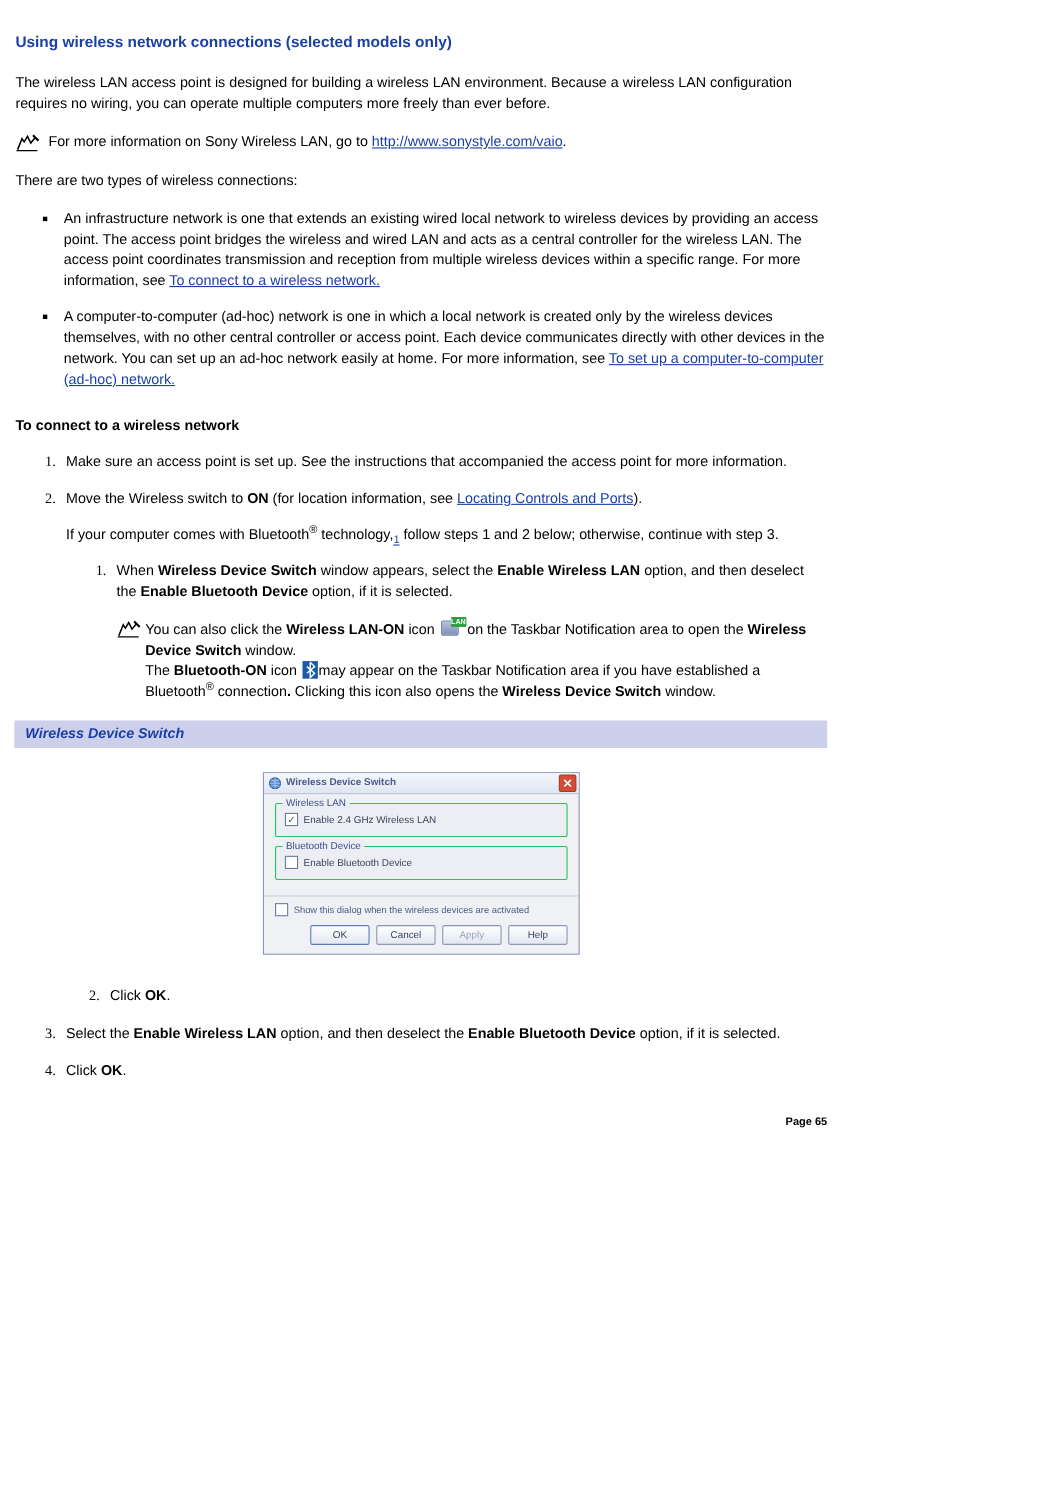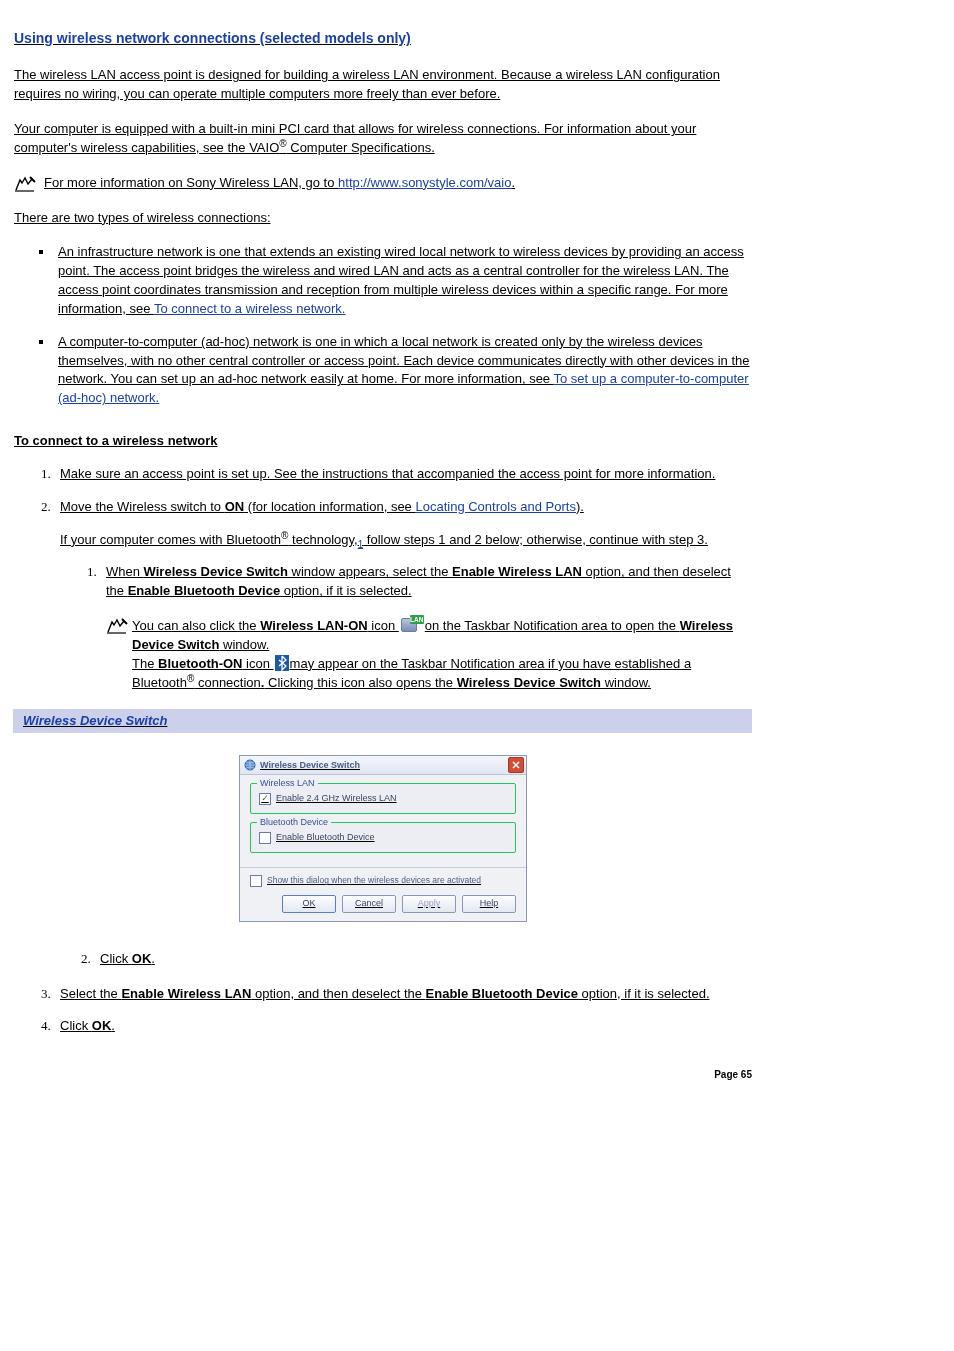--- a/index.html
+++ b/index.html
@@ -9,21 +9,20 @@
     color: #000000;
     font-family: Verdana, Arial, sans-serif;
     font-size: 13px;
     line-height: 1.45;
   }
   .page {
     width: 766px;
     box-sizing: border-box;
     padding: 28px 14px 40px 14px;
     position: relative;
-    text-decoration: underline;
   }
   h2.section-title {
     font-size: 14px;
     font-weight: bold;
     color: #1a3fa5;
     margin: 0 0 18px 0;
   }
   p { margin: 0 0 16px 0; }
   a.doc-link {
     color: #1a3fa5;
@@ -194,23 +193,20 @@
   }
 </style>
 </head>
 <body>
 
 <div class="page">
 
   <h2 class="section-title">Using wireless network connections (selected models only)</h2>
 
   <p>The wireless LAN access point is designed for building a wireless LAN environment. Because a wireless LAN configuration requires no wiring, you can operate multiple computers more freely than ever before.</p>
-  <p>
-    <span>Your computer is equipped with a built-in mini PCI card that allows for wireless connections. For information about your computer's wireless capabilities, see the VAIO</span><span class="reg">®</span><span> Computer Specifications.</span>
-  </p>
 
   <div class="note-row">
     <svg class="note-icon-svg" viewBox="0 0 22 18">
       <path d="M2 15 L6 5 L8 8 L11 3 L14 9 L18 4" stroke="#000" stroke-width="1.4" fill="none"></path>
       <path d="M1 16 L20 16" stroke="#000" stroke-width="1.2"></path>
       <path d="M16 2 L21 7" stroke="#000" stroke-width="2"></path>
     </svg>
     <div>
       <span>For more information on Sony Wireless LAN, go to </span><a href="#" class="doc-link">http://www.sonystyle.com/vaio</a><span>.</span>
     </div>

